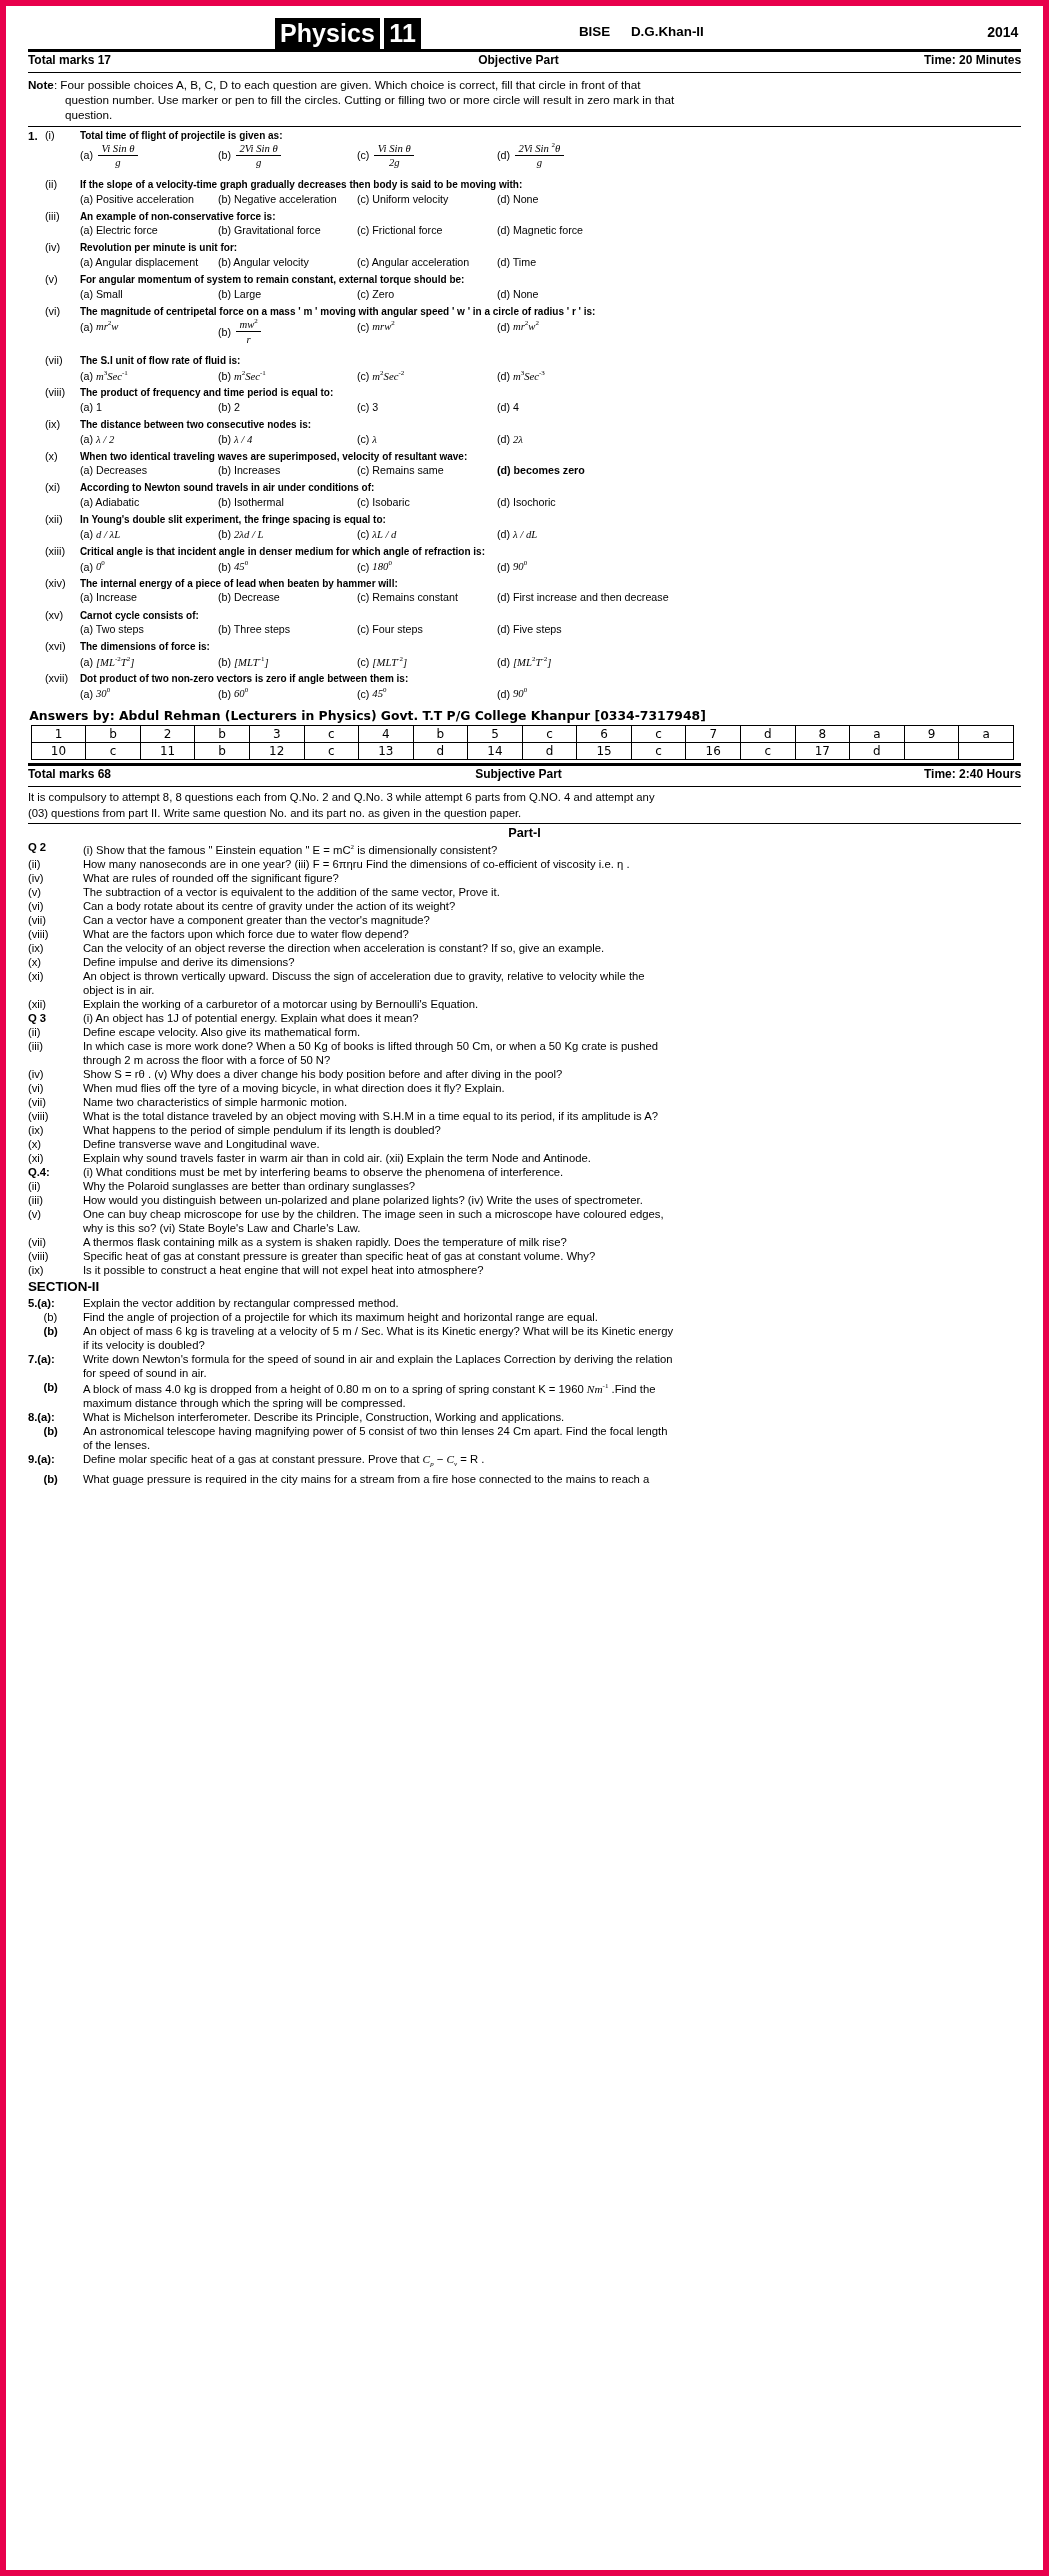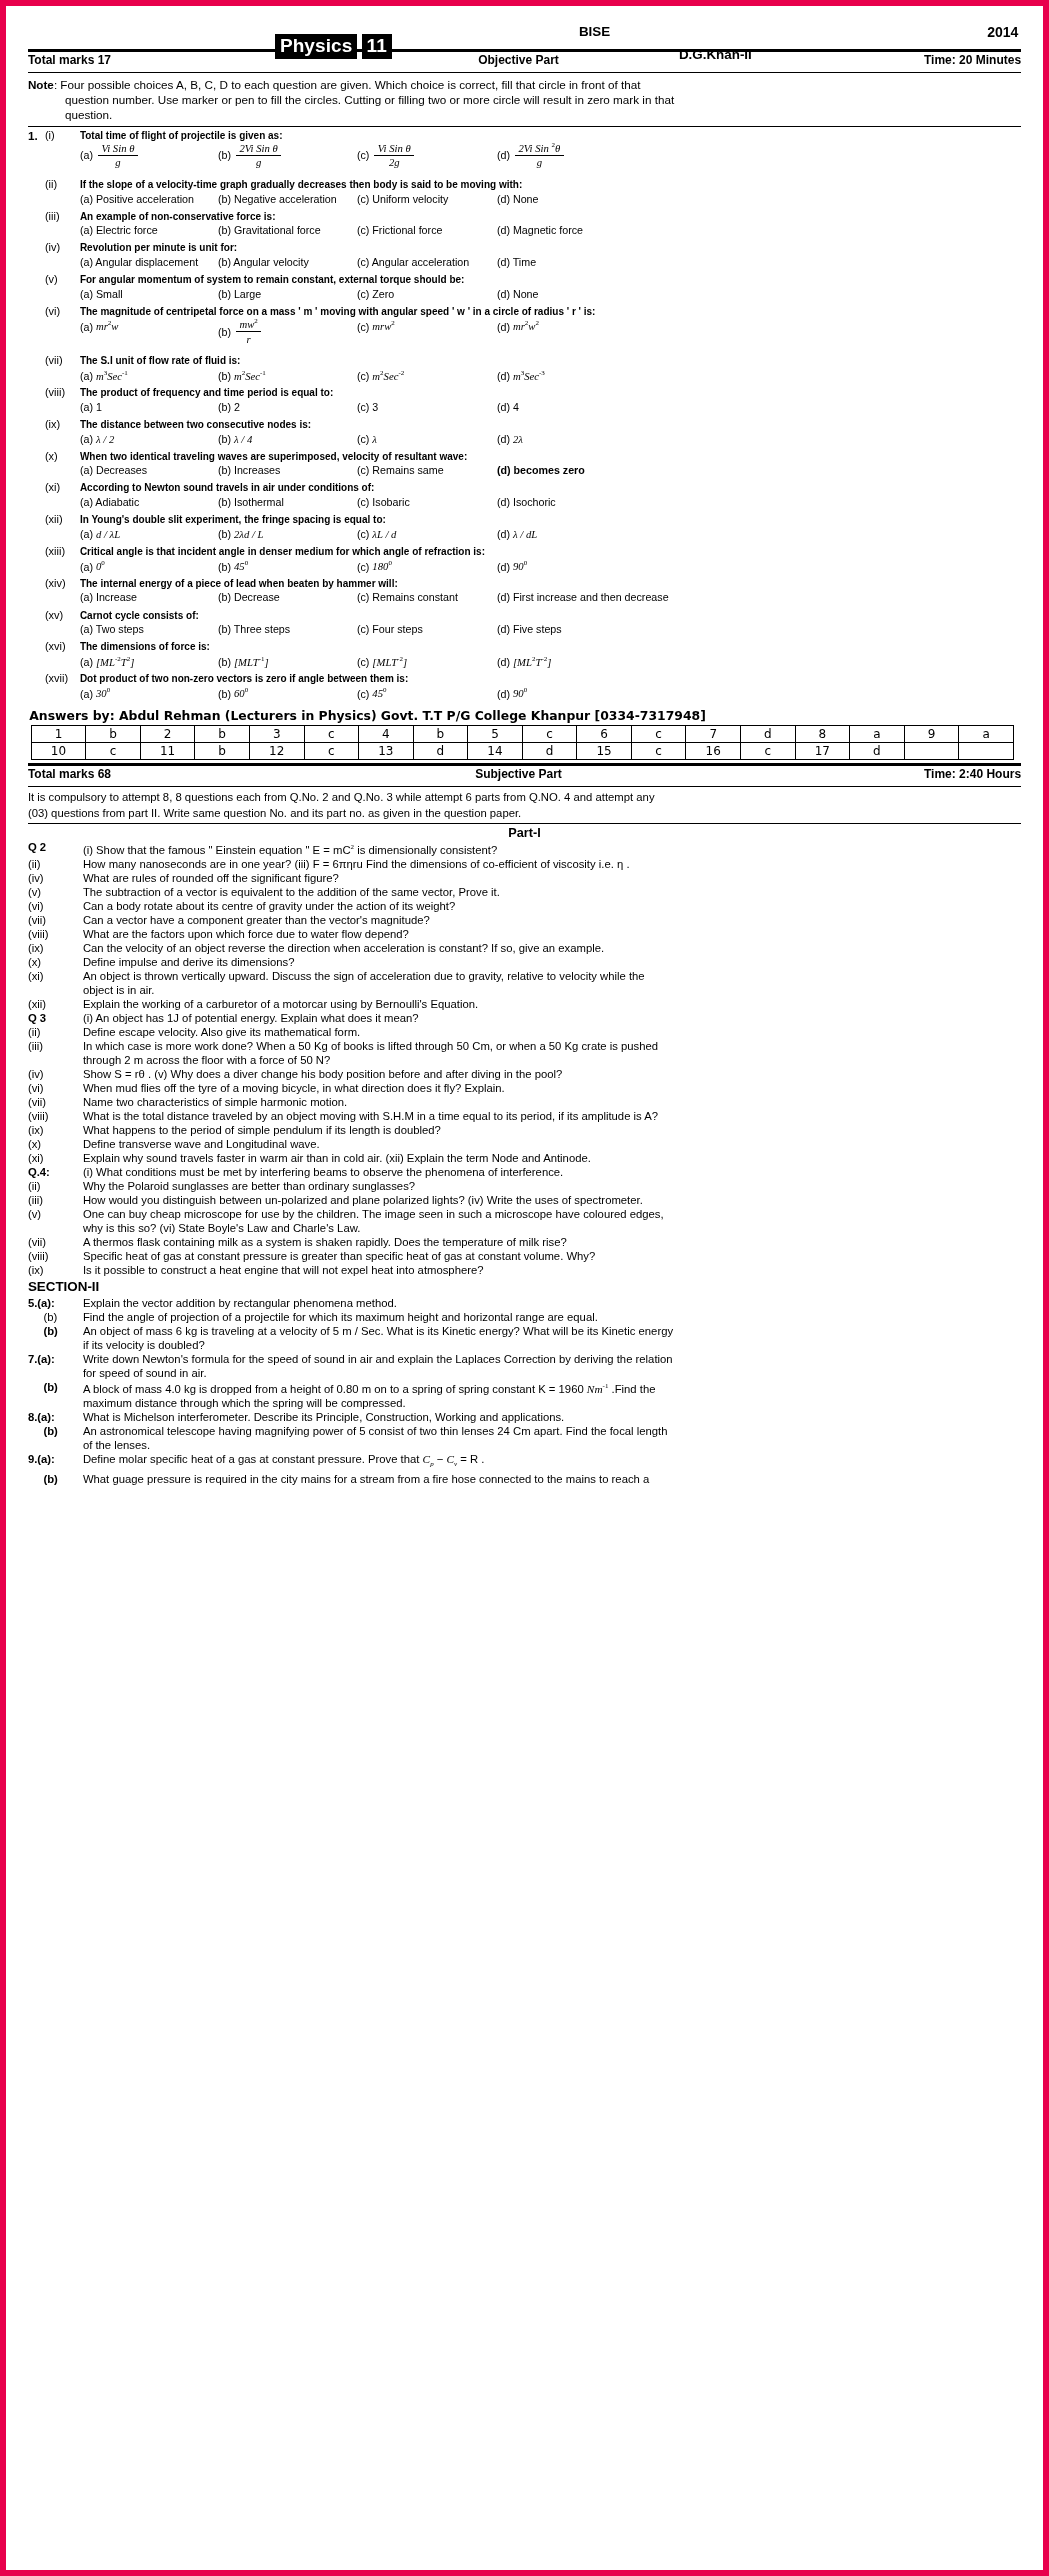--- a/index.html
+++ b/index.html
@@ -26,25 +26,25 @@
   }
 
   
   .title-row{ position:relative; height:32.5px; }
   .subject-badge{
     position:absolute; left:247px; top:1.4px;
     display:flex; gap:4.2px; align-items:center;
   }
   .subject-badge .blk{
     background:#000; color:#fff;
-    font-weight:bold; font-size:19px;
-    padding:0.7px 5px 2.1px 5px; letter-spacing:0.1px;margin-top:16px;
+    font-weight:bold; font-size:25px;
+    padding:0.7px 5px 2.1px 5px; letter-spacing:0.1px;
   }
   .hdr-bise{ position:absolute; left:551px; top:7px; font-weight:bold; font-size:13.4px;}
-  .hdr-board{ position:absolute; left:651px; top:7px; font-weight:bold; font-size:13.4px;margin-top:23px;}
+  .hdr-board{ position:absolute; left:603px; top:7px; font-weight:bold; font-size:13.4px;}
   .hdr-year{ position:absolute; right:2.8px; top:7px; font-weight:bold; font-size:14px;}
 
   .dbl-rule{ border-top:2.1px solid #000; border-bottom:0.7px solid #000; height:2.8px; margin:0 0 1.4px 0;}
   .thin-rule{ border-top:1.1px solid #000; margin:1.4px 0;}
 
   .band{ position:relative; height:17px; font-weight:bold; font-size:12px;}
   .band .l{ position:absolute; left:0; top:0;}
   .band .c{ position:absolute; left:0; right:12px; text-align:center;}
   .band .r{ position:absolute; right:0; top:0;}
 
@@ -421,21 +421,21 @@
         <div class="row"><span class="tag">(iii)</span><span>How would you distinguish between un-polarized and plane polarized lights? (iv)    Write the uses of spectrometer.</span></div>
         <div class="row"><span class="tag">(v)</span><span>One can buy cheap microscope for use by the children. The image seen in such a microscope have coloured edges,</span></div>
         <div class="row"><span class="tag"></span><span>why is this so?          (vi)        State Boyle's Law and Charle's Law.</span></div>
         <div class="row"><span class="tag">(vii)</span><span>A thermos flask containing milk as a system is shaken rapidly. Does the temperature of milk rise?</span></div>
         <div class="row"><span class="tag">(viii)</span><span>Specific heat of gas at constant pressure is greater than specific heat of gas at constant volume. Why?</span></div>
         <div class="row"><span class="tag">(ix)</span><span>Is it possible to construct a heat engine that will not expel heat into atmosphere?</span></div>
       </div>
 
   <div class="secthead">SECTION-II</div>
   <div class="subj" id="sec2-root">
-        <div class="row"><span class="tag b">5.(a):</span><span>Explain the vector addition by rectangular phenomena method.</span></div>
+        <div class="row"><span class="tag b">5.(a):</span><span>Explain the vector addition by rectangular compressed method.</span></div>
         <div class="row"><span class="tag r">(b)</span><span>Find the angle of projection of a projectile for which its maximum height and horizontal range are equal.</span></div>
         <div class="row"><span class="tag b r">(b)</span><span>An object of mass 6 kg is traveling at a velocity of 5 m / Sec. What is its Kinetic energy? What will be its Kinetic energy</span></div>
         <div class="row"><span class="tag"></span><span>if its velocity is doubled?</span></div>
         <div class="row"><span class="tag b">7.(a):</span><span>Write down Newton's formula for the speed of sound in air and explain the Laplaces Correction by deriving the relation</span></div>
         <div class="row"><span class="tag"></span><span>for speed of sound in air.</span></div>
         <div class="row"><span class="tag b r">(b)</span><span>A block of mass 4.0 kg is dropped from a height of 0.80 m on to a spring of spring constant K = 1960 <span class="mth">Nm</span><sup class="s">-1</sup> .Find the</span></div>
         <div class="row"><span class="tag"></span><span>maximum distance through which the spring will be compressed.</span></div>
         <div class="row"><span class="tag b">8.(a):</span><span>What is Michelson interferometer. Describe its Principle, Construction, Working and applications.</span></div>
         <div class="row"><span class="tag b r">(b)</span><span>An astronomical telescope having magnifying power of 5 consist of two thin lenses 24 Cm apart. Find the focal length</span></div>
         <div class="row"><span class="tag"></span><span>of the lenses.</span></div>

